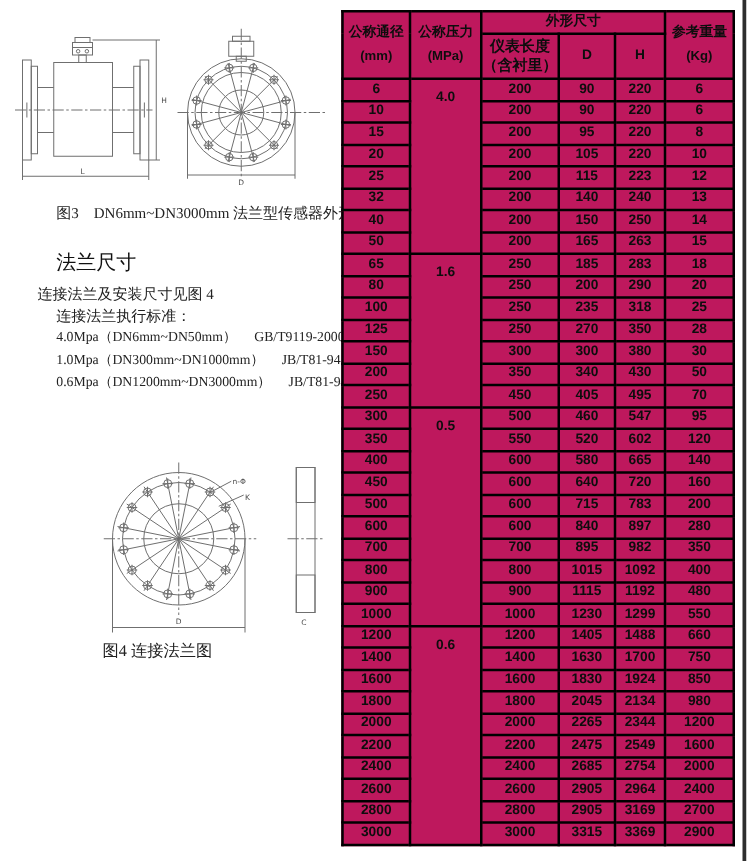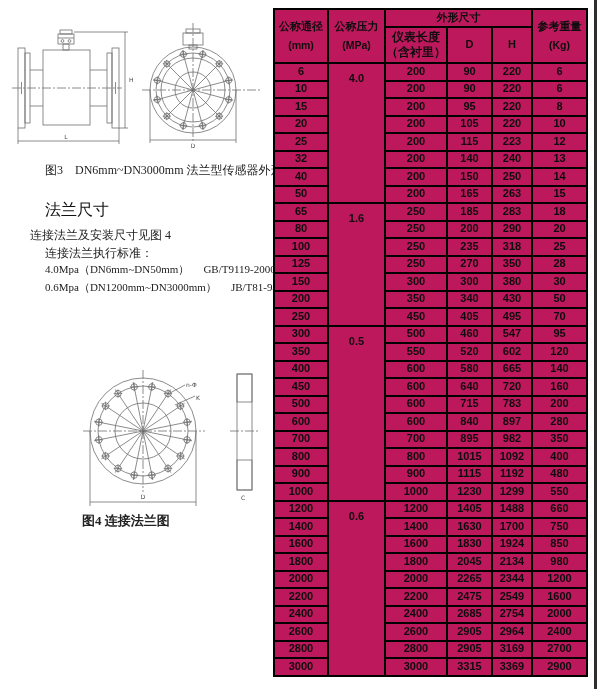--- a/index.html
+++ b/index.html
@@ -147,20 +147,23 @@
 
 <div class="abs fig-caption" style="left:45px; top:162px;">图3　DN6mm~DN3000mm 法兰型传感器外形图</div>
 
 <div class="abs section-heading" style="left:45px; top:200px;">法兰尺寸</div>
 <div class="abs body-line" style="left:30px; top:227px;text-align:right;">连接法兰及安装尺寸见图 4</div>
 <div class="abs body-line" style="left:45px; top:245px;">连接法兰执行标准：</div>
 
 <div class="abs" style="left:45px; top:262px;">
   <div class="std-line">
     <span>4.0Mpa（DN6mm~DN50mm）</span><span class="code">GB/T9119-2000</span>
+  </div>
+  <div class="std-line">
+    <span>1.0Mpa（DN300mm~DN1000mm）</span><span class="code">JB/T81-94</span>
   </div>
   <div class="std-line">
     <span>0.6Mpa（DN1200mm~DN3000mm）</span><span class="code">JB/T81-94</span>
   </div>
 </div>
 
 <svg class="draw abs" style="left:55px; top:360px;" width="215" height="152" viewBox="0 0 215 152">
   <defs>
     <pattern id="hatch" patternUnits="userSpaceOnUse" width="4" height="4">
       <path d="M0,4 L4,0" stroke="#6f6f6f" stroke-width="0.6"></path>
@@ -250,21 +253,21 @@
   <line x1="35" y1="142" x2="141" y2="142" class="thin"></line>
   <text x="88" y="139" text-anchor="middle">D</text>
 
   <rect x="182" y="14" width="15" height="116"></rect>
   <rect x="182" y="14" width="15" height="28" fill="url(#hatch)"></rect>
   <rect x="182" y="100" width="15" height="30" fill="url(#hatch)"></rect>
   <line x1="175" y1="71" x2="205" y2="71" class="centerline"></line>
   <text x="186" y="140">C</text>
 </svg>
 
-<div class="abs fig-caption" style="left:82px; top:512px; font-size:13px; font-weight:bold;">图4  连接法兰图</div>
+<div class="abs fig-caption" style="left:82px; top:512px; font-size:13px; font-weight:normal;">图4  连接法兰图</div>
 
 <div class="table-wrap">
   <table>
     <colgroup>
       <col style="width:54px">
         <col style="width:57px">
         <col style="width:62px">
       <col style="width:45px">
         <col style="width:40px">
         <col style="width:55px">

